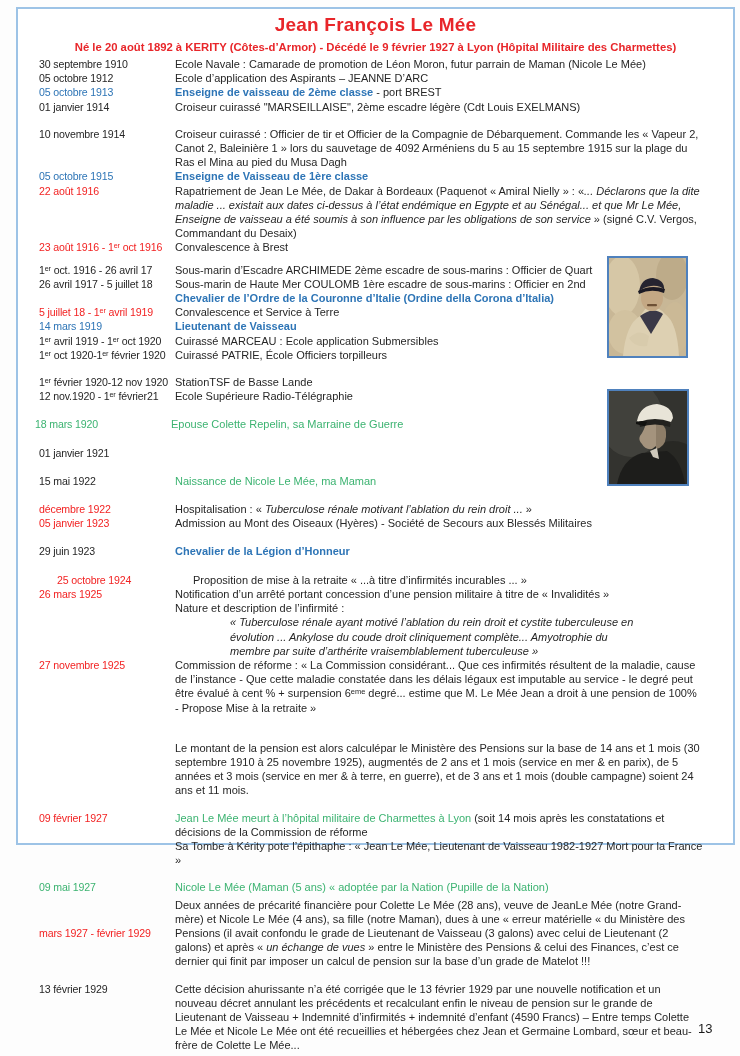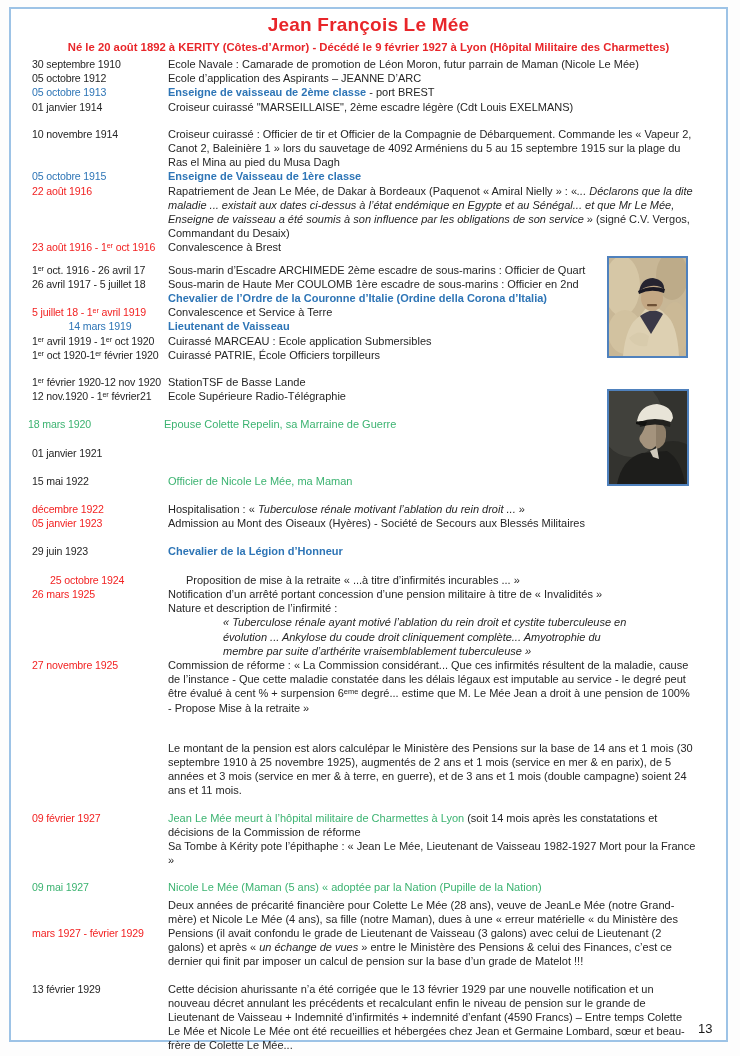--- a/index.html
+++ b/index.html
@@ -1,18 +1,18 @@
 <!DOCTYPE html>
 <html><head>
 <meta charset="utf-8">
 <style>
   html,body{margin:0;padding:0;background:#fdfdfd;}
   body{width:740px;height:1056px;position:relative;overflow:hidden;
        font-family:"Liberation Sans","DejaVu Sans",sans-serif;color:#262626;}
-  .page{position:absolute;left:9px;top:7px;width:719px;height:1035px;
+  .page{position:absolute;left:16px;top:7px;width:719px;height:838px;
         border:2px solid #9dc3e6;background:#fff;box-sizing:border-box;}
   .title{margin-top:5px;text-align:center;font-size:19px;font-weight:bold;letter-spacing:.2px;}
   .subtitle{margin-top:5px;text-align:center;font-size:11.3px;font-weight:bold;}
   .timeline{margin-top:4px;}
   .row{display:flex;padding:0 30px 0 21px;}
   .date{flex:none;width:136px;font-size:10.6px;letter-spacing:-.15px;
         white-space:nowrap;line-height:14.2px;}
   .content{flex:1;font-size:11px;line-height:14.2px;}
   .content .indent{margin-left:55px;margin-right:56px;}
   .photo{position:absolute;border:2px solid #4f81bd;box-sizing:border-box;overflow:hidden;}
@@ -66,21 +66,21 @@
       </div>
       <div class="row">
         <div class="date">26 avril 1917 - 5 juillet 18</div>
         <div class="content"><span>Sous-marin de Haute Mer COULOMB 1ère escadre de sous-marins : Officier en 2nd</span><div style="color: rgb(46, 117, 182); font-weight: bold;">Chevalier de l’Ordre de la Couronne d’Italie (Ordine della Corona d’Italia)</div></div>
       </div>
       <div class="row">
         <div class="date" style="color: rgb(242, 35, 35);">5 juillet 18 - 1ᵉʳ avril 1919</div>
         <div class="content"><span>Convalescence et Service à Terre</span></div>
       </div>
       <div class="row">
-        <div class="date" style="color: rgb(46, 117, 182); text-align: center;">14 mars 1919</div>
+        <div class="date" style="color: rgb(46, 117, 182);">14 mars 1919</div>
         <div class="content"><span style="color: rgb(46, 117, 182); font-weight: bold;">Lieutenant de Vaisseau</span></div>
       </div>
       <div class="row">
         <div class="date">1ᵉʳ avril 1919 - 1ᵉʳ oct 1920</div>
         <div class="content"><span>Cuirassé MARCEAU : Ecole application Submersibles</span></div>
       </div>
       <div class="row">
         <div class="date">1ᵉʳ oct 1920-1ᵉʳ février 1920</div>
         <div class="content"><span>Cuirassé PATRIE, École Officiers torpilleurs</span></div>
       </div>
@@ -94,21 +94,21 @@
       </div>
       <div class="row" style="margin-top: 14px; padding-left: 17px;">
         <div class="date" style="color: rgb(60, 179, 113);">18 mars 1920</div>
         <div class="content"><span style="color: rgb(60, 179, 113);">Epouse Colette Repelin, sa Marraine de Guerre</span></div>
       </div>
       <div class="row" style="margin-top: 14px;">
         <div class="date">01 janvier 1921</div>
       </div>
       <div class="row" style="margin-top: 14px;">
         <div class="date">15 mai 1922</div>
-        <div class="content"><span style="color: rgb(60, 179, 113);">Officier de Nicole Le Mée, ma Maman</span></div>
+        <div class="content"><span style="color: rgb(60, 179, 113);">Naissance de Nicole Le Mée, ma Maman</span></div>
       </div>
       <div class="row" style="margin-top: 14px;">
         <div class="date" style="color: rgb(242, 35, 35);">décembre 1922</div>
         <div class="content"><span>Hospitalisation : « </span><span style="font-style: italic;">Tuberculose rénale motivant l’ablation du rein droit ...</span><span> »</span></div>
       </div>
       <div class="row">
         <div class="date" style="color: rgb(242, 35, 35);">05 janvier 1923</div>
         <div class="content"><span>Admission au  Mont des Oiseaux (Hyères) - Société de Secours aux Blessés Militaires</span></div>
       </div>
       <div class="row" style="margin-top: 14px;">

